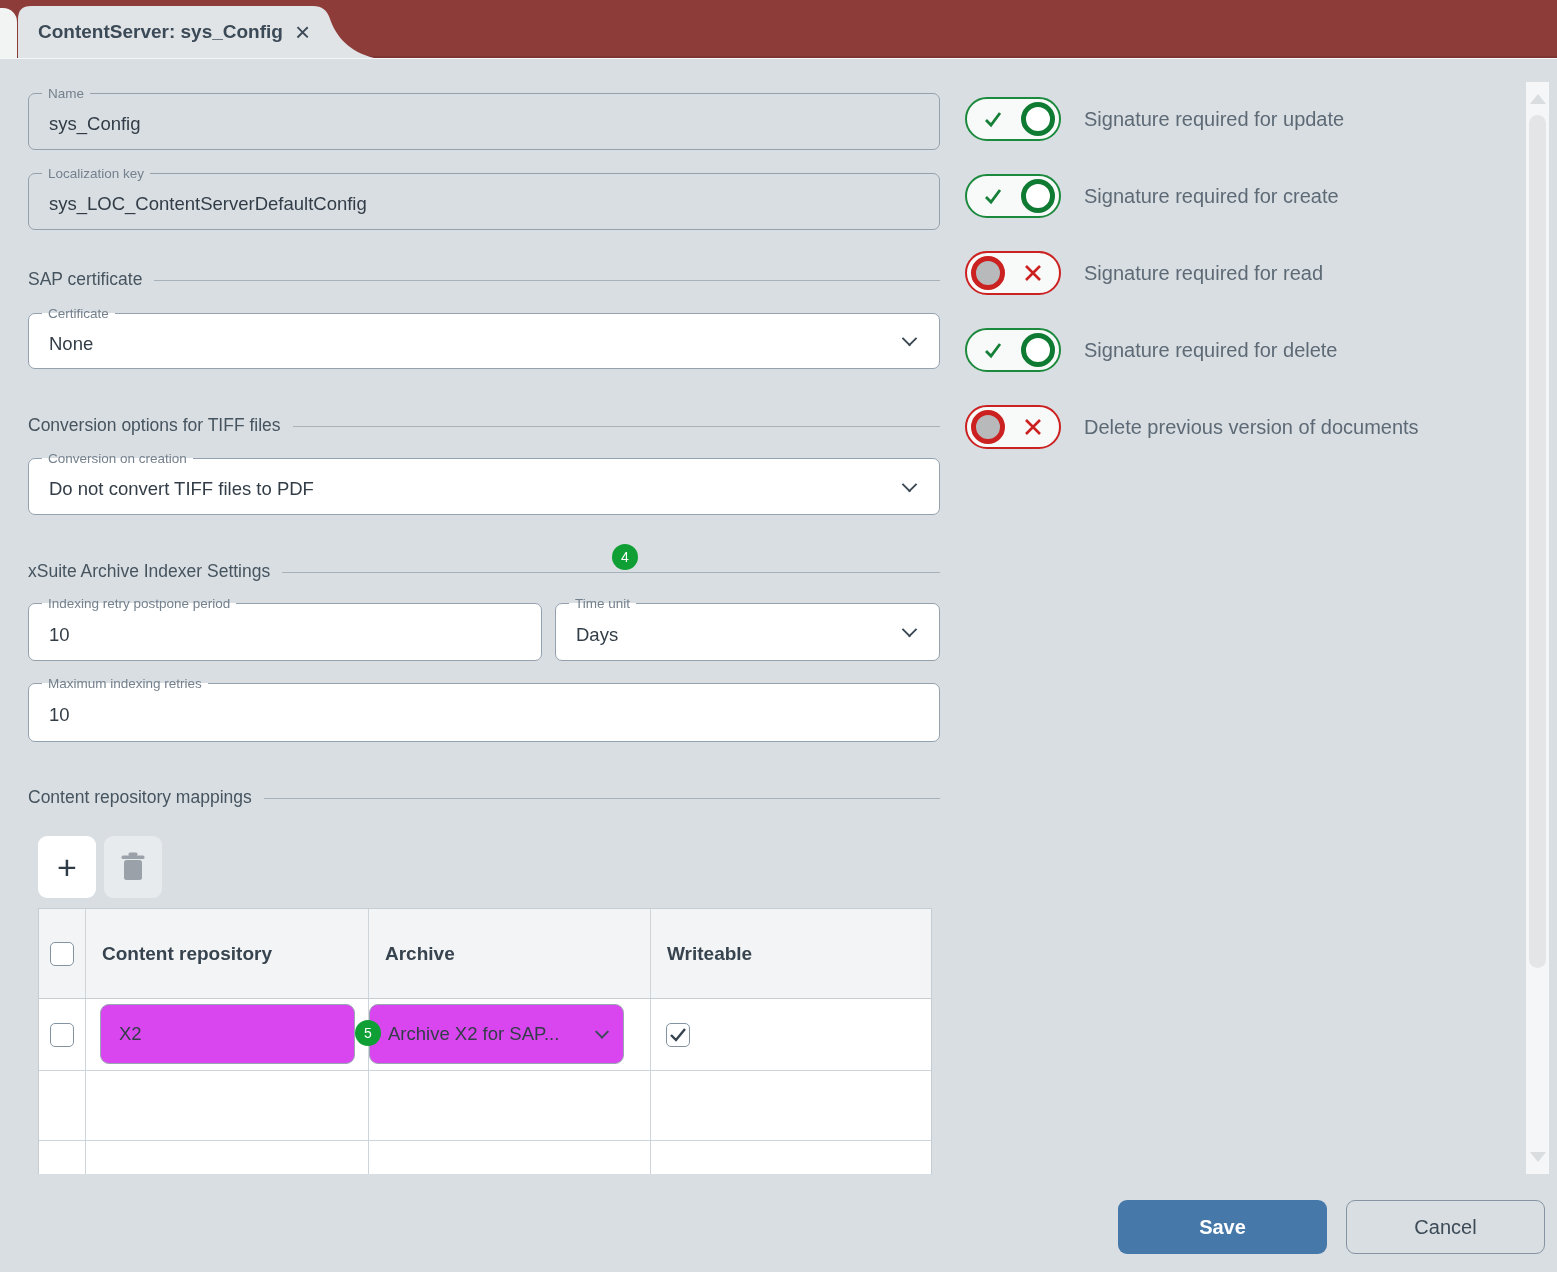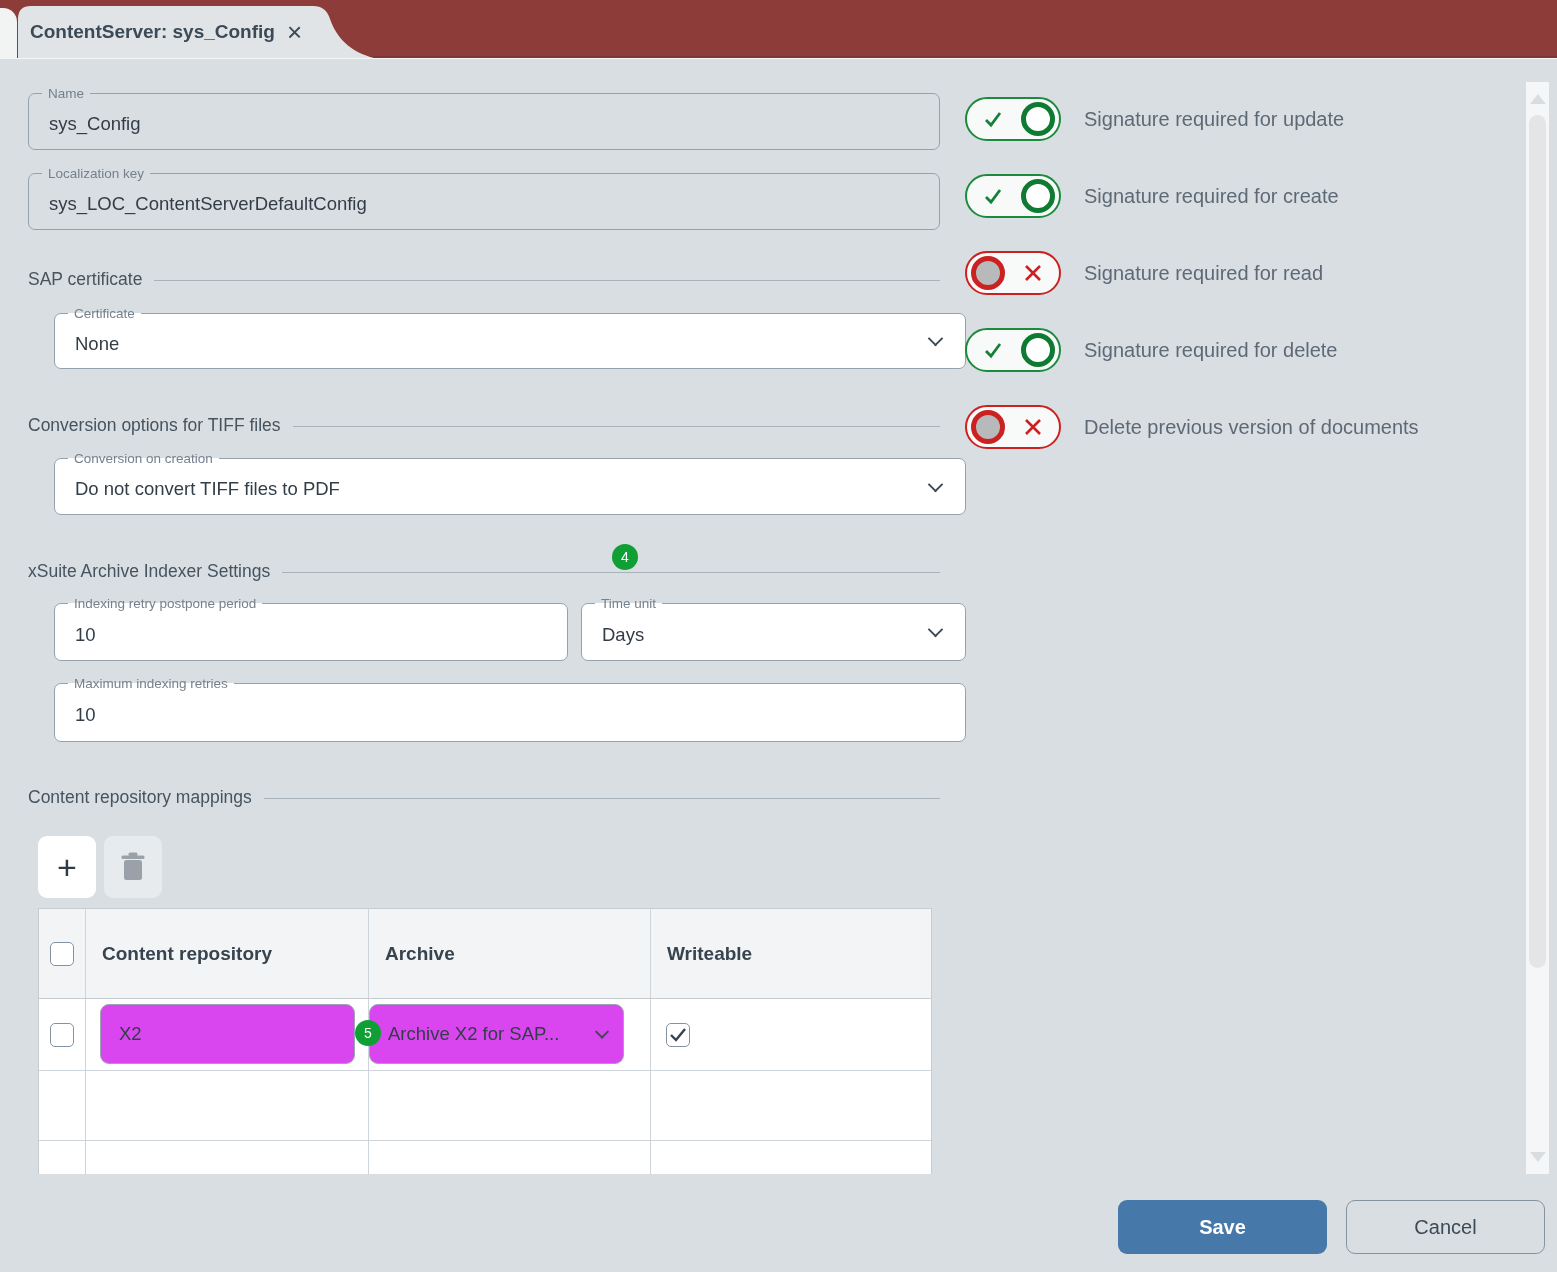--- a/index.html
+++ b/index.html
@@ -6,27 +6,27 @@
   html,body { width:1557px; height:1272px; }
   body { font-family:"Liberation Sans", sans-serif; }
   #app { position:relative; width:1557px; height:1272px; background:#d9dee2; overflow:hidden; }
 
   
   .topbar { position:absolute; left:0; top:0; width:1557px; height:58px; background:#8d3c3a; border-bottom:2px solid #7e3534; }
   .topbar::after { content:""; position:absolute; left:0; bottom:-3px; width:100%; height:1px; background:#f5f6f7; }
   .tab-remnant { position:absolute; left:0; top:8px; width:17px; height:50px; background:#f2f3f3; border-top-right-radius:14px; }
   .tab { position:absolute; left:18px; top:6px; width:356px; height:52px; }
   .tab svg { position:absolute; left:0; top:0; }
-  .tab-inner { position:absolute; left:0; top:0; width:330px; height:52px; display:flex; align-items:center; padding-left:12px; gap:12px; }
+  .tab-inner { position:absolute; left:0; top:0; width:330px; height:52px; display:flex; align-items:center; padding-left:20px; gap:12px; }
   .tab-title { font-size:19px; font-weight:bold; color:#3b4a56; }
   .tab-close { font-size:26px; line-height:26px; color:#3d4a56; cursor:default; }
 
   
   .field { position:absolute; border:1px solid #95a2ae; border-radius:7px; display:flex; align-items:center; padding-left:20px; padding-top:5px; }
-  .field.white { background:#ffffff;margin-left:26px; }
+  .field.white { background:#ffffff; }
   .flabel { position:absolute; top:-10px; left:13px; padding:0 6px; font-size:13.5px; line-height:19px; color:#74818d; background:#d9dee2; white-space:nowrap; }
   .white .flabel { background:linear-gradient(#d9dee2 50%, #ffffff 50%); }
   .fval { font-size:18.5px; color:#323d47; white-space:nowrap; }
   .chev { position:absolute; right:24px; top:50%; width:11px; height:11px; border-right:2px solid #3c4a56; border-bottom:2px solid #3c4a56; transform:translateY(-72%) rotate(45deg); }
 
   .section { position:absolute; left:28px; width:912px; height:24px; display:flex; align-items:center; gap:12px; font-size:17.5px; color:#46545f; white-space:nowrap; }
   .section::after { content:""; flex:1; border-top:1px solid #a8b2ba; margin-top:2px; }
 
   .badge { position:absolute; width:26px; height:26px; border-radius:50%; background:#0f9f35; color:#ffffff; font-size:14px; display:flex; align-items:center; justify-content:center; z-index:5; }
 

